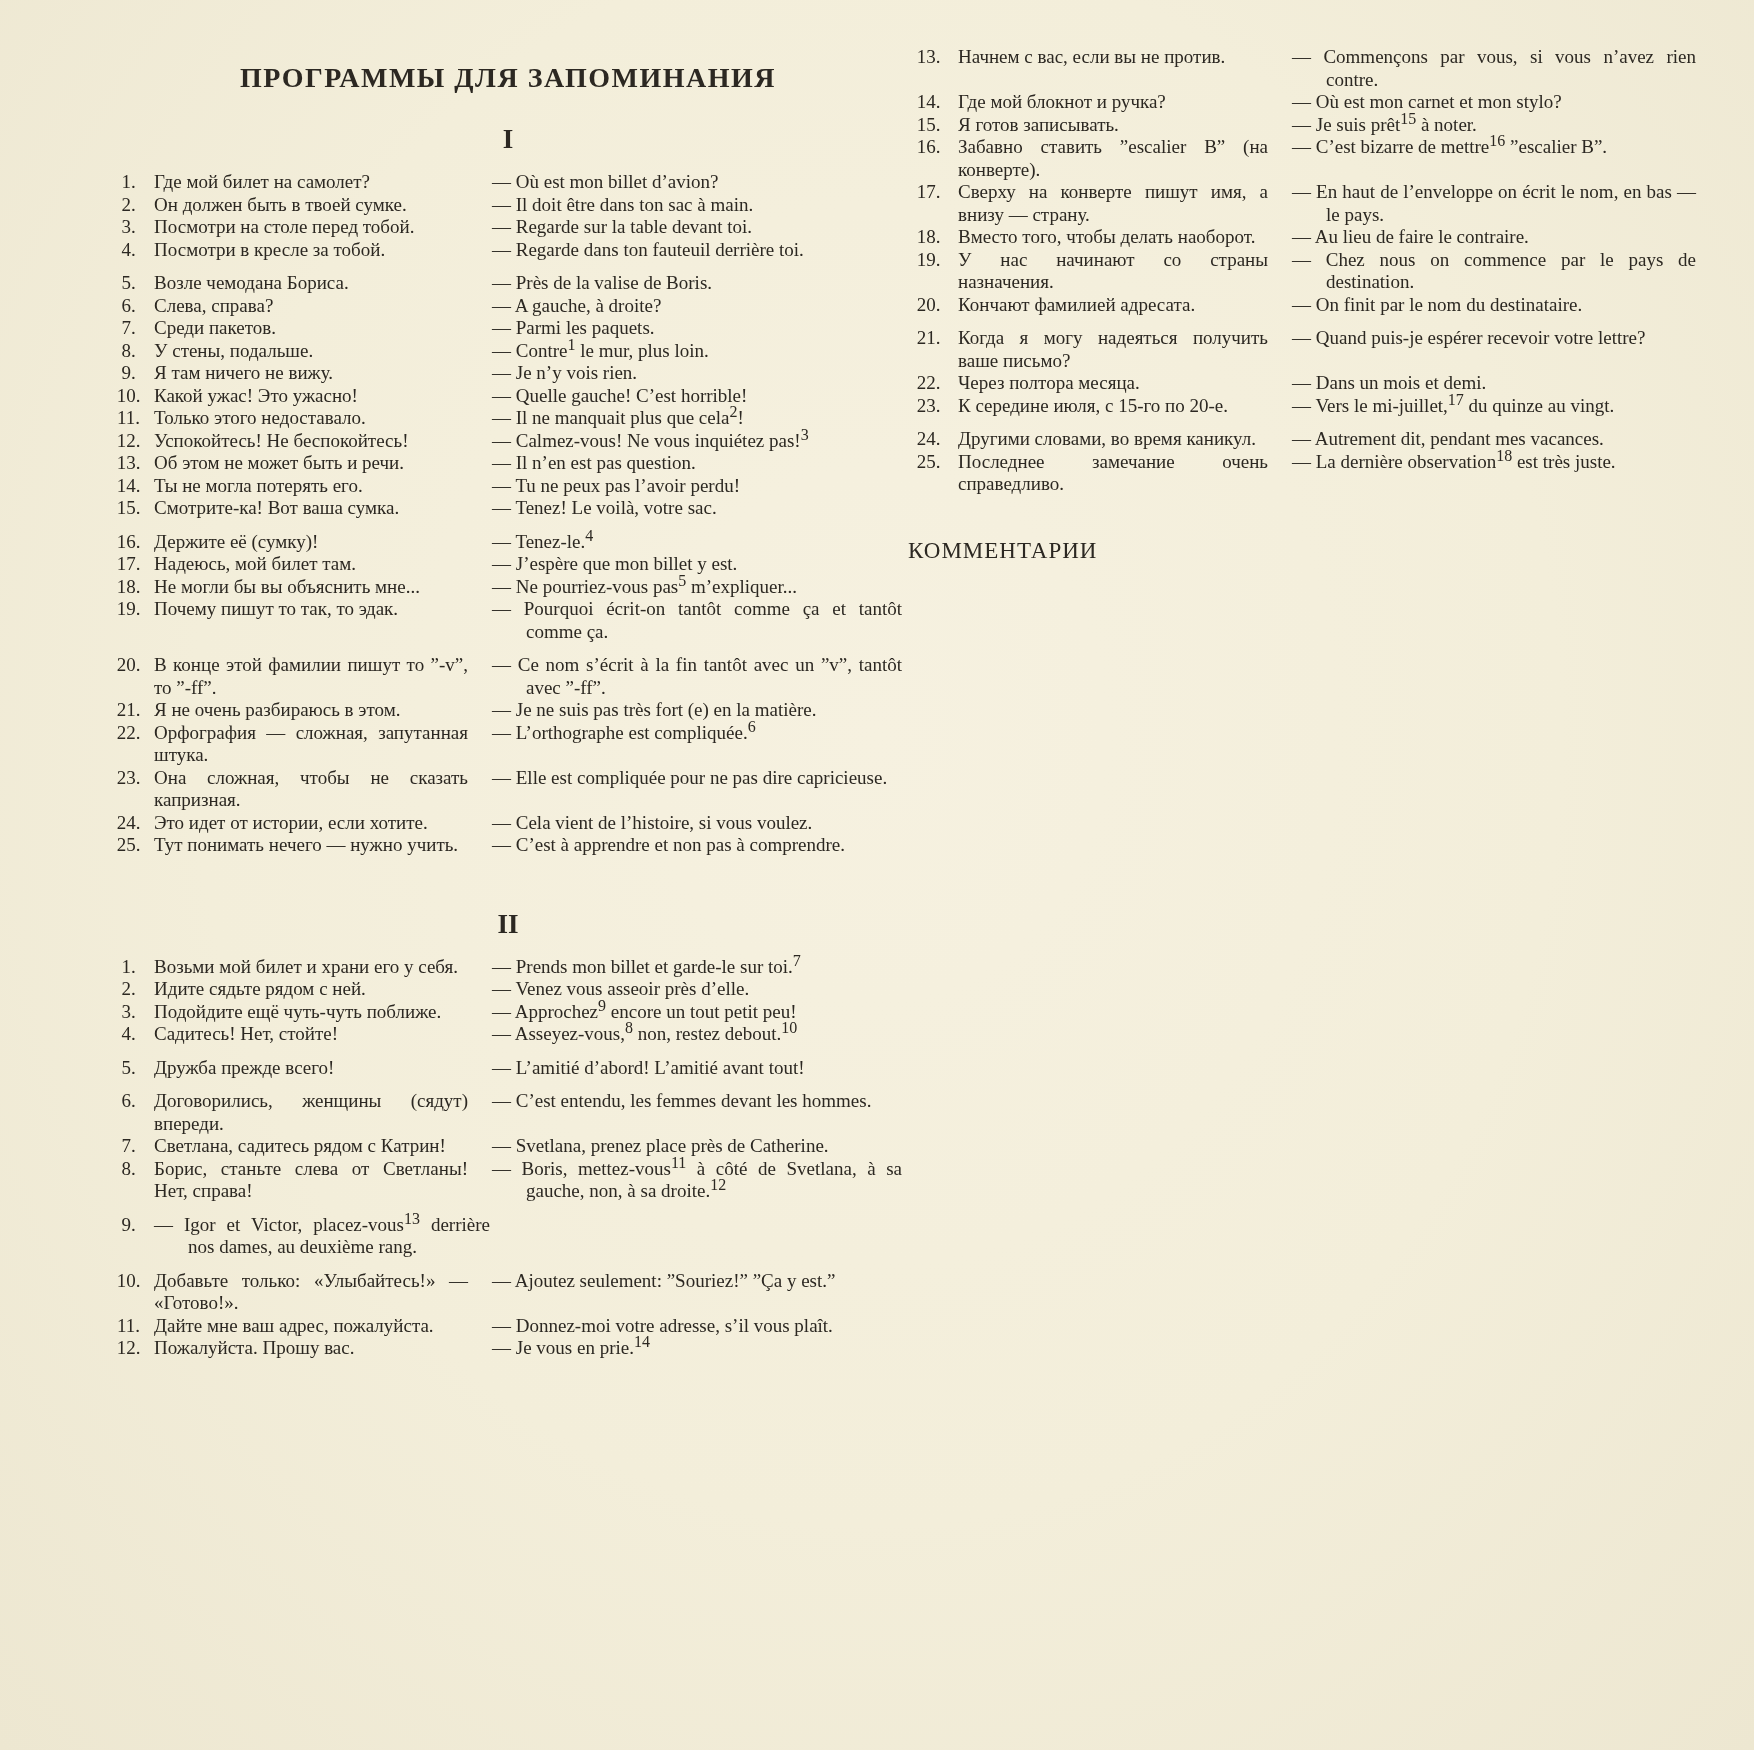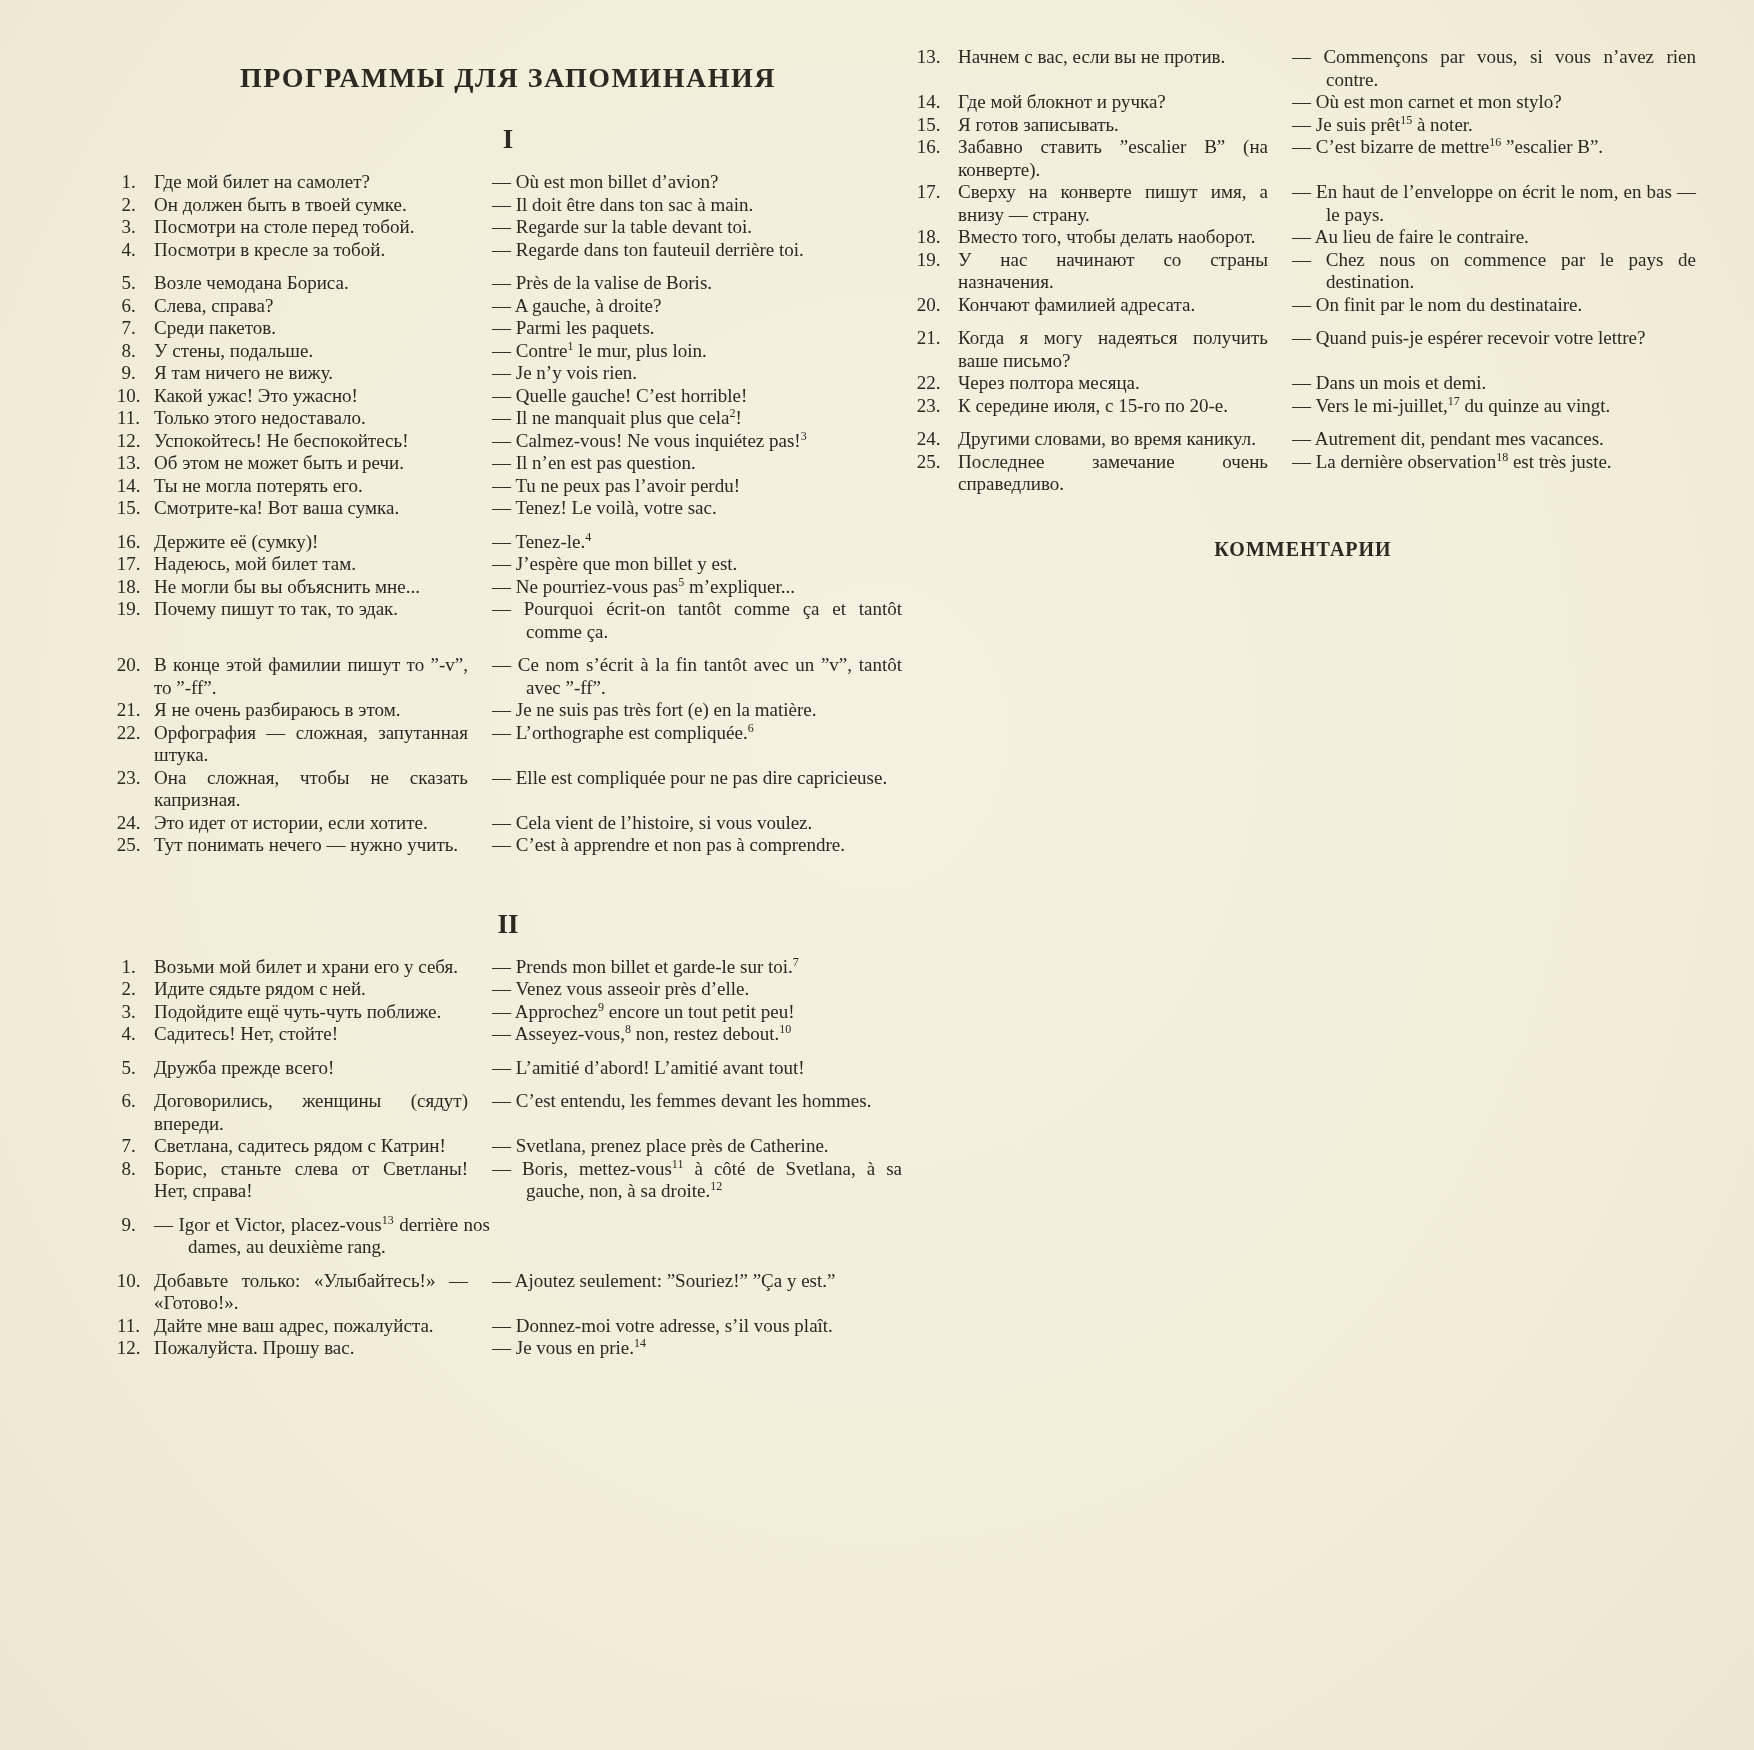--- a/index.html
+++ b/index.html
@@ -29,23 +29,23 @@
   .pair{
     display:grid;
     grid-template-columns:42px 338px 1fr;
     font-size:19px;line-height:22.5px;
   }
   .pairs-r .pair{grid-template-columns:50px 334px 1fr;}
   .pair.gap{margin-top:11px;}
   .num{text-align:center;padding-right:9px;white-space:nowrap;}
   .ru{text-align:justify;padding-right:24px;}
   .fr{padding-left:34px;text-indent:-34px;text-align:justify;padding-right:2px;}
-  sup{font-size:12px;line-height:0;}
+  sup{font-size:16px;line-height:0;}
   .comments-title{
-    font-size:20px;font-weight:bold;text-align:center;
+    font-size:23px;font-weight:normal;text-align:left;
     letter-spacing:1px;margin:42px 0 18px 0;
   }
   .note{
     font-size:18px;line-height:21px;
     text-align:justify;text-indent:26px;
     margin:0 0 7px 0;
   }
 </style>
 </head>
 <body>

